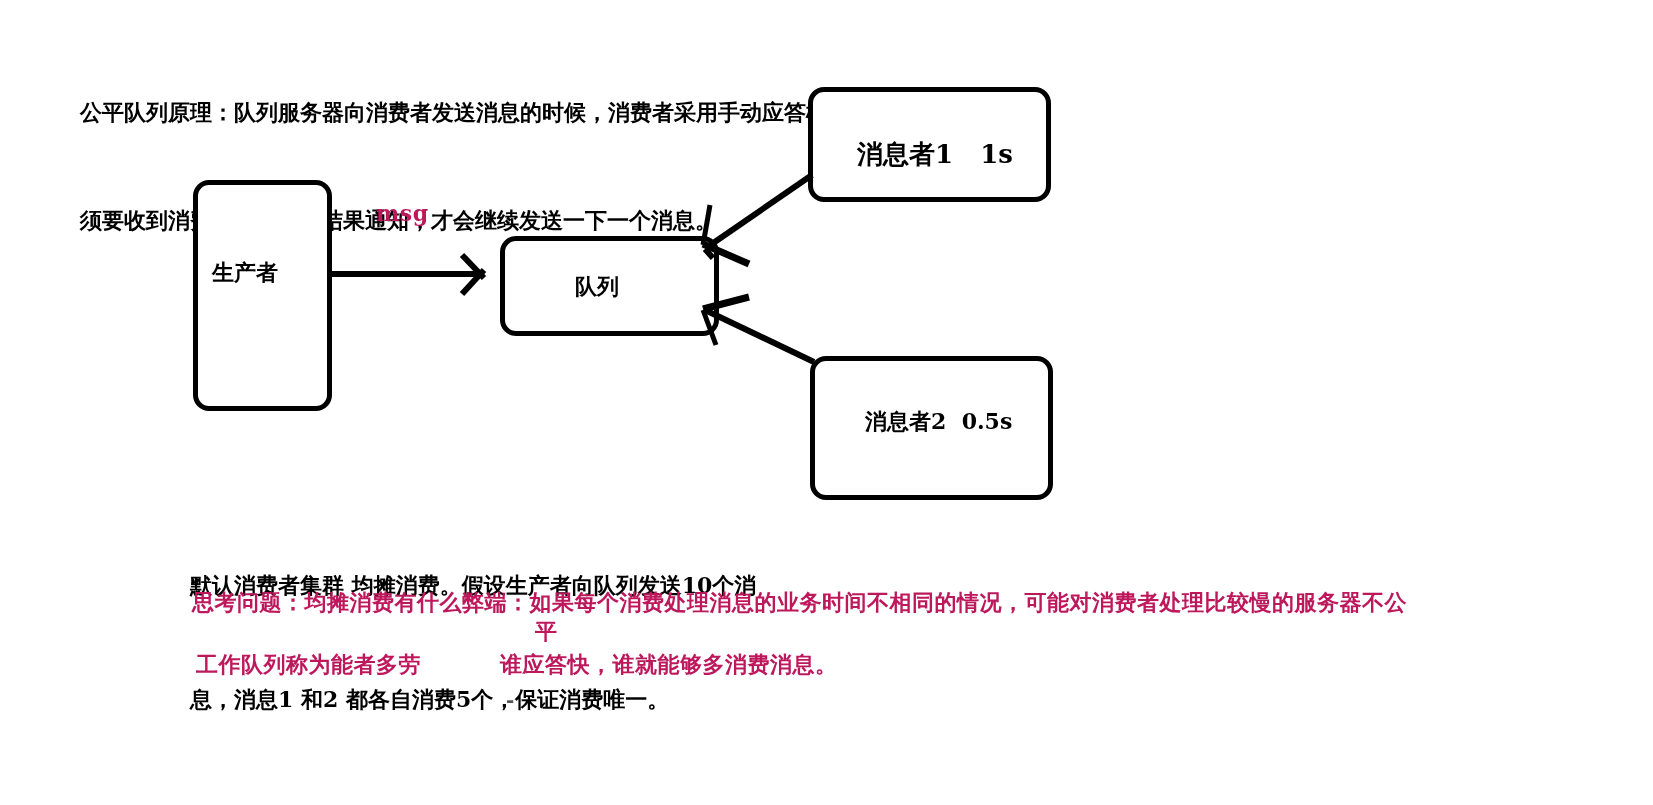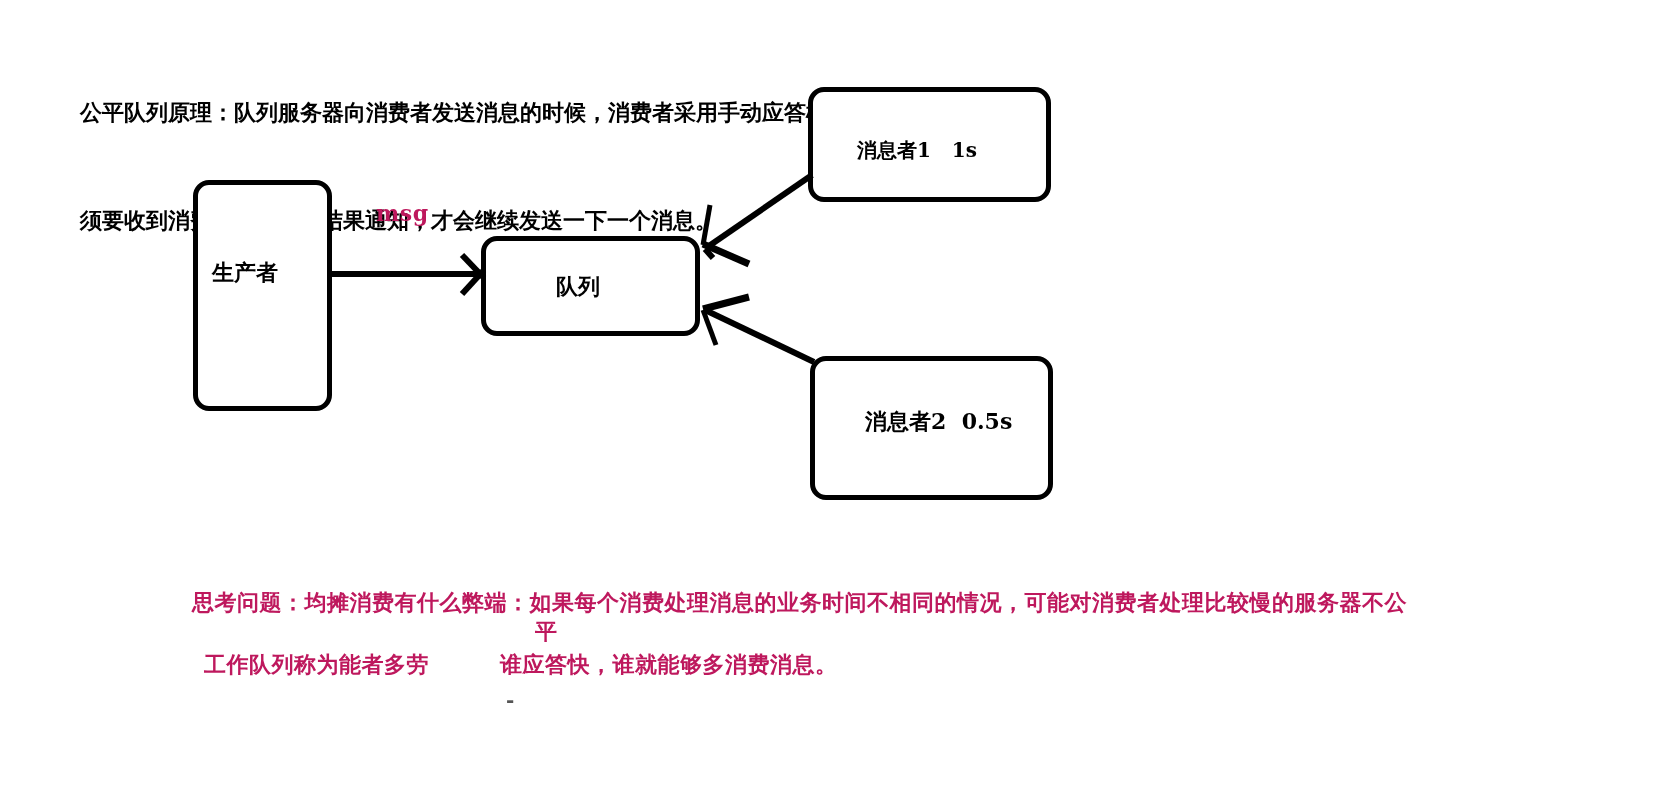--- a/index.html
+++ b/index.html
@@ -63,26 +63,26 @@
 
   <div class="para" style="left:80px; top:22px; font-size:22px; line-height:36px;">
     <span class="line">公平队列原理：队列服务器向消费者发送消息的时候，消费者采用手动应答模式，队列服务器必</span>
     <span class="line">须要收到消费者发送ack结果通知，才会继续发送一下一个消息。</span>
   </div>
 
   <div class="node" style="left:193px; top:180px; width:139px; height:231px;">
     <span class="label" style="left:14px; top:73px; font-size:22px;">生产者</span>
   </div>
 
-  <div class="node" style="left:481px; top:236px; width:219px; height:100px;font-family:Liberation Serif, serif;">
+  <div class="node" style="left:500px; top:236px; width:219px; height:100px;font-family:Liberation Serif, serif;">
     <span class="label" style="left:70px; top:31px; font-size:22px;">队列</span>
   </div>
 
   <div class="node" style="left:808px; top:87px; width:243px; height:115px;">
-    <span class="label" style="left:44px; top:45px; font-size:20px;">消息者1   1s</span>
+    <span class="label" style="left:44px; top:45px; font-size:26px;">消息者1   1s</span>
   </div>
 
   <div class="node" style="left:810px; top:356px; width:243px; height:144px;">
     <span class="label" style="left:50px; top:46px; font-size:22px;">消息者2  0.5s</span>
   </div>
 
   <div class="txt" style="left:376px; top:200px; font-size:22px;">msg</div>
 
   <svg class="overlay" viewBox="0 0 1653 805" xmlns="http://www.w3.org/2000/svg">
 
@@ -99,22 +99,26 @@
       <line x1="703" y1="245" x2="710" y2="205" stroke="#000" stroke-width="5"></line>
     </g>
 
     <g>
       <line x1="814" y1="362" x2="705" y2="310" stroke="#000" stroke-width="6"></line>
       <line x1="703" y1="309" x2="749" y2="297" stroke="#000" stroke-width="7"></line>
       <line x1="703" y1="310" x2="716" y2="345" stroke="#000" stroke-width="5"></line>
     </g>
   </svg>
 
+  <div class="para" style="left:190px; top:490px; font-size:22px; line-height:38px;">
+    <span class="line">默认消费者集群 均摊消费。假设生产者向队列发送10个消</span>
+    <span class="line">息，消息1 和2 都各自消费5个，保证消费唯一。</span>
+  </div>
 
   <div class="txt" style="left:192px; top:588px; font-size:22px;">思考问题：均摊消费有什么弊端：如果每个消费处理消息的业务时间不相同的情况，可能对消费者处理比较慢的服务器不公</div>
   <div class="txt" style="left:535px; top:617px; font-size:22px;">平</div>
 
-  <div class="txt" style="left:196px; top:650px; font-size:22px;margin-left:8px;">工作队列称为能者多劳</div>
+  <div class="txt" style="left:196px; top:650px; font-size:22px;">工作队列称为能者多劳</div>
   <div class="txt" style="left:500px; top:650px; font-size:22px;text-align:right;">谁应答快，谁就能够多消费消息。</div>
 
   <div class="txt" style="left:506px; top:688px; font-size:20px; color:#555;">-</div>
 
 </div>
 
 </body></html>

